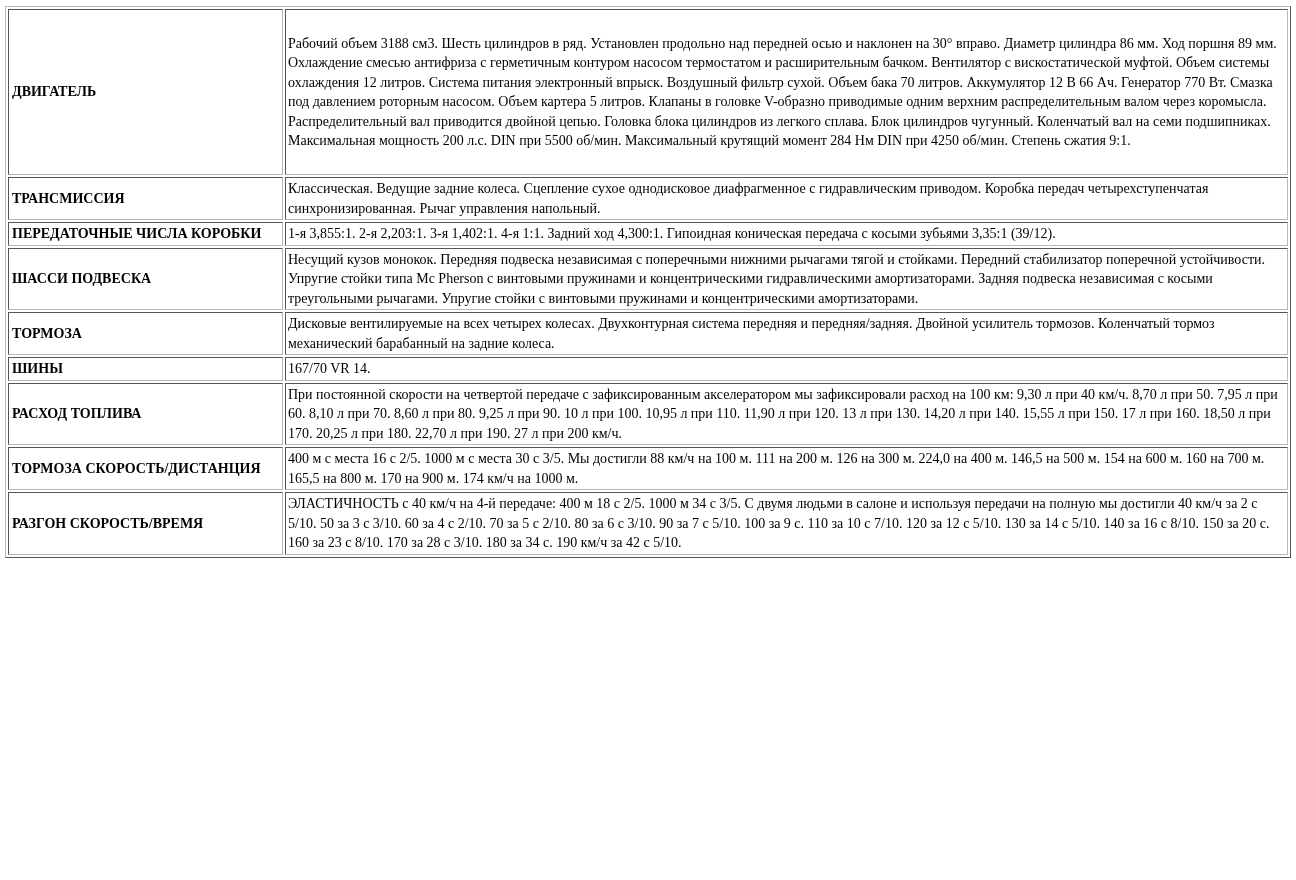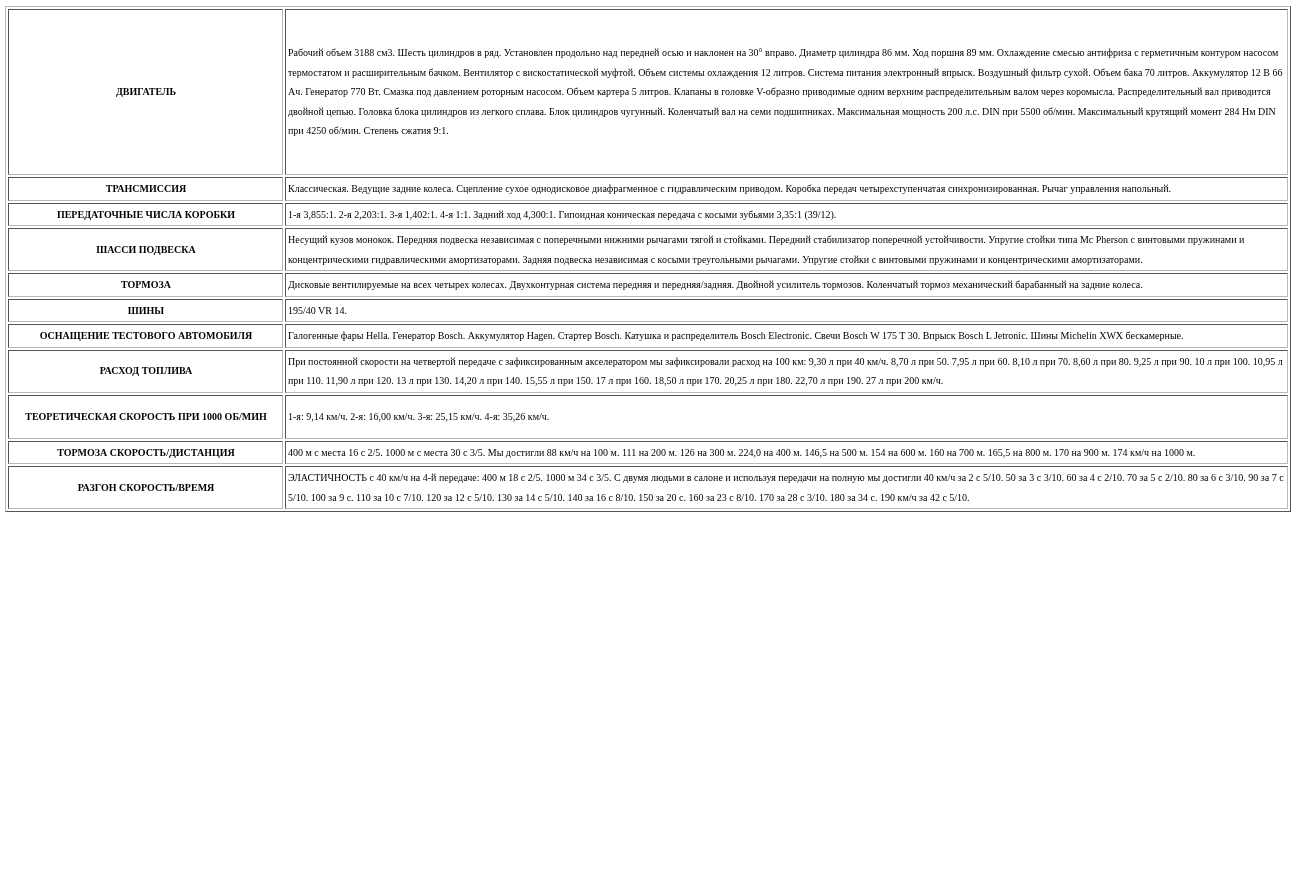--- a/index.html
+++ b/index.html
@@ -26,29 +26,28 @@
     border-right: 1px solid #555;
     border-bottom: 1px solid #555;
     padding: 0;
   }
   .spec-table td {
     border-top: 1px solid #555;
     border-left: 1px solid #555;
     border-right: 1px solid #b8b8b8;
     border-bottom: 1px solid #b8b8b8;
     padding: 0 2px;
-    font-size: 10px;
+    font-size: 14px;
     line-height: 19.5px;
     vertical-align: middle;
   }
   .spec-table td.label {
     width: 268px;
     font-weight: bold;
     padding-left: 3px;
-    text-align: center;
   }
   .spec-table td.value {
     padding-top: 1px;
     padding-bottom: 1px;
   }
 </style>
 </head>
 <body>
 
 <table class="spec-table">
@@ -68,33 +67,25 @@
     <tr>
       <td class="label">ШАССИ ПОДВЕСКА</td>
       <td class="value">Несущий кузов монокок. Передняя подвеска независимая с поперечными нижними рычагами тягой и стойками. Передний стабилизатор поперечной устойчивости. Упругие стойки типа Mc Pherson с винтовыми пружинами и концентрическими гидравлическими амортизаторами. Задняя подвеска независимая с косыми треугольными рычагами. Упругие стойки с винтовыми пружинами и концентрическими амортизаторами.</td>
     </tr>
     <tr>
       <td class="label">ТОРМОЗА</td>
       <td class="value">Дисковые вентилируемые на всех четырех колесах. Двухконтурная система передняя и передняя/задняя. Двойной усилитель тормозов. Коленчатый тормоз механический барабанный на задние колеса.</td>
     </tr>
     <tr>
       <td class="label">ШИНЫ</td>
-      <td class="value">195/40 VR 14.</td>
-    </tr>
-    <tr>
-      <td class="label">ОСНАЩЕНИЕ ТЕСТОВОГО АВТОМОБИЛЯ</td>
-      <td class="value">Галогенные фары Hella. Генератор Bosch. Аккумулятор Hagen. Стартер Bosch. Катушка и распределитель Bosch Electronic. Свечи Bosch W 175 T 30. Впрыск Bosch L Jetronic. Шины Michelin XWX бескамерные.</td>
+      <td class="value">167/70 VR 14.</td>
     </tr>
     <tr>
       <td class="label">РАСХОД ТОПЛИВА</td>
       <td class="value">При постоянной скорости на четвертой передаче с зафиксированным акселератором мы зафиксировали расход на 100 км: 9,30 л при 40 км/ч. 8,70 л при 50. 7,95 л при 60. 8,10 л при 70. 8,60 л при 80. 9,25 л при 90. 10 л при 100. 10,95 л при 110. 11,90 л при 120. 13 л при 130. 14,20 л при 140. 15,55 л при 150. 17 л при 160. 18,50 л при 170. 20,25 л при 180. 22,70 л при 190. 27 л при 200 км/ч.</td>
-    </tr>
-    <tr style="height:44px">
-      <td class="label">ТЕОРЕТИЧЕСКАЯ СКОРОСТЬ ПРИ 1000 ОБ/МИН</td>
-      <td class="value">1-я: 9,14 км/ч. 2-я: 16,00 км/ч. 3-я: 25,15 км/ч. 4-я: 35,26 км/ч.</td>
     </tr>
     <tr>
       <td class="label">ТОРМОЗА СКОРОСТЬ/ДИСТАНЦИЯ</td>
       <td class="value">400 м с места 16 с 2/5. 1000 м с места 30 с 3/5. Мы достигли 88 км/ч на 100 м. 111 на 200 м. 126 на 300 м. 224,0 на 400 м. 146,5 на 500 м. 154 на 600 м. 160 на 700 м. 165,5 на 800 м. 170 на 900 м. 174 км/ч на 1000 м.</td>
     </tr>
     <tr>
       <td class="label">РАЗГОН СКОРОСТЬ/ВРЕМЯ</td>
       <td class="value">ЭЛАСТИЧНОСТЬ с 40 км/ч на 4-й передаче: 400 м 18 с 2/5. 1000 м 34 с 3/5. С двумя людьми в салоне и используя передачи на полную мы достигли 40 км/ч за 2 с 5/10. 50 за 3 с 3/10. 60 за 4 с 2/10. 70 за 5 с 2/10. 80 за 6 с 3/10. 90 за 7 с 5/10. 100 за 9 с. 110 за 10 с 7/10. 120 за 12 с 5/10. 130 за 14 с 5/10. 140 за 16 с 8/10. 150 за 20 с. 160 за 23 с 8/10. 170 за 28 с 3/10. 180 за 34 с. 190 км/ч за 42 с 5/10.</td>
     </tr>
   </tbody>

